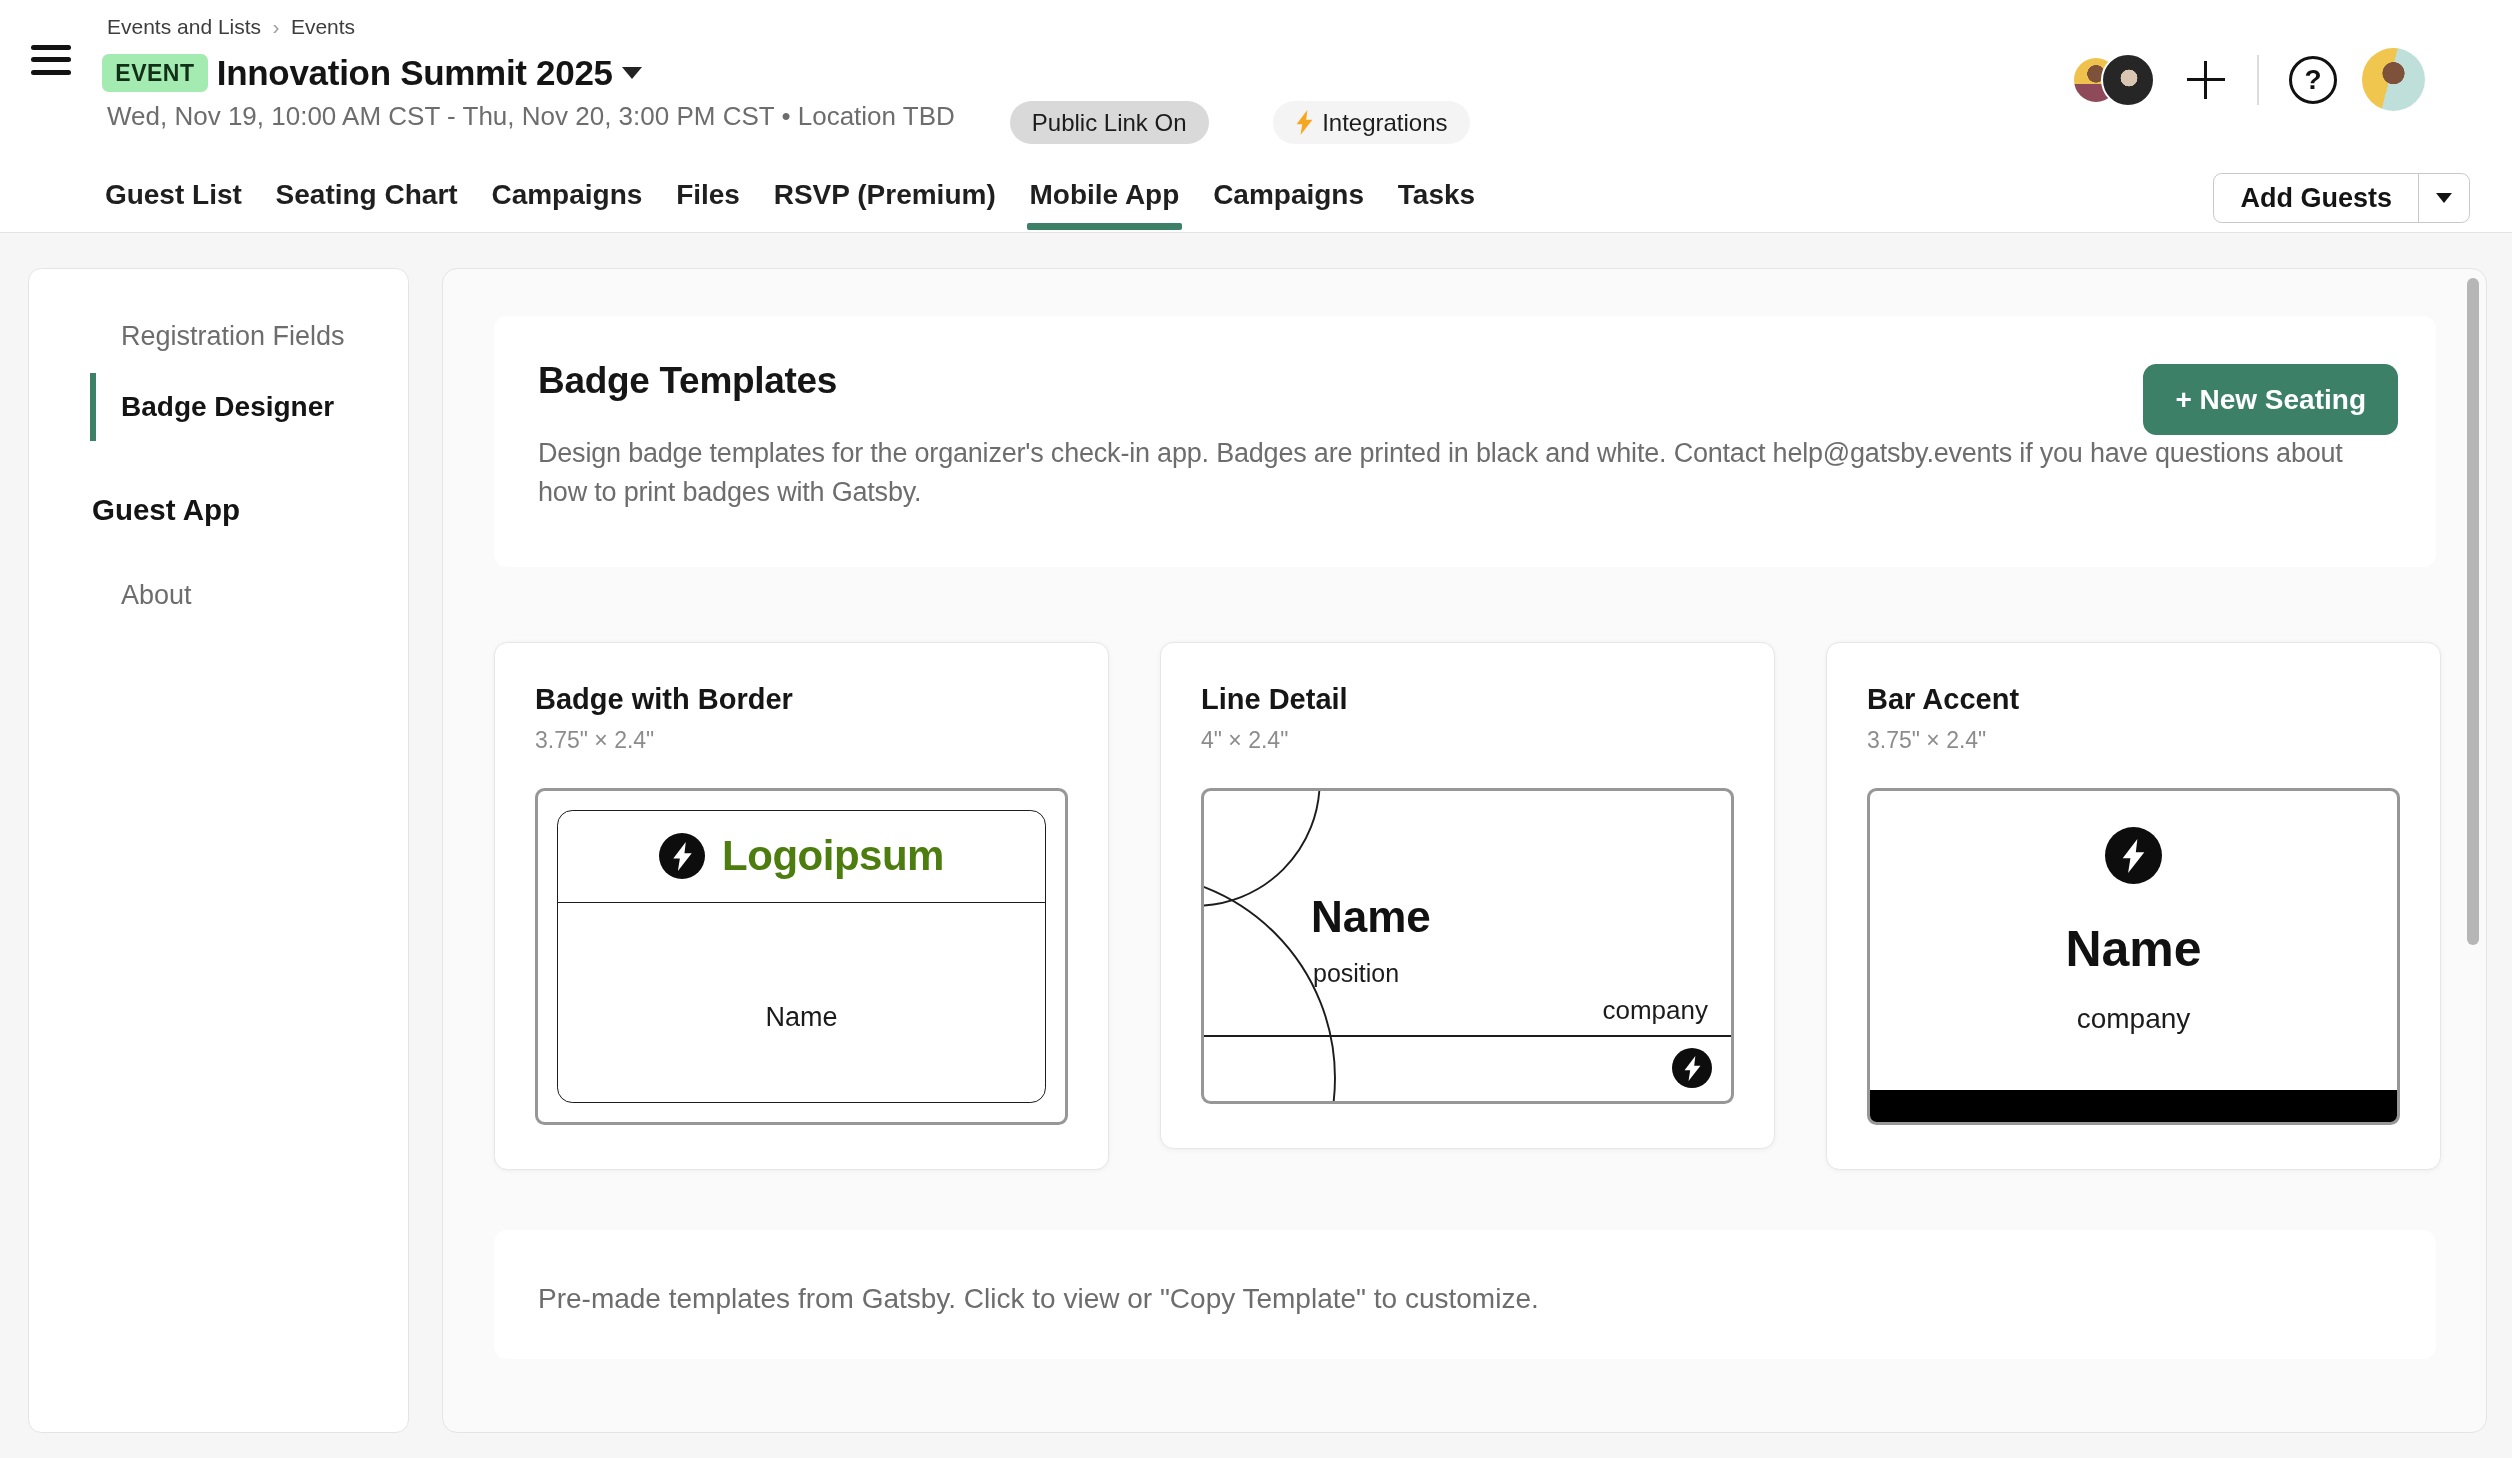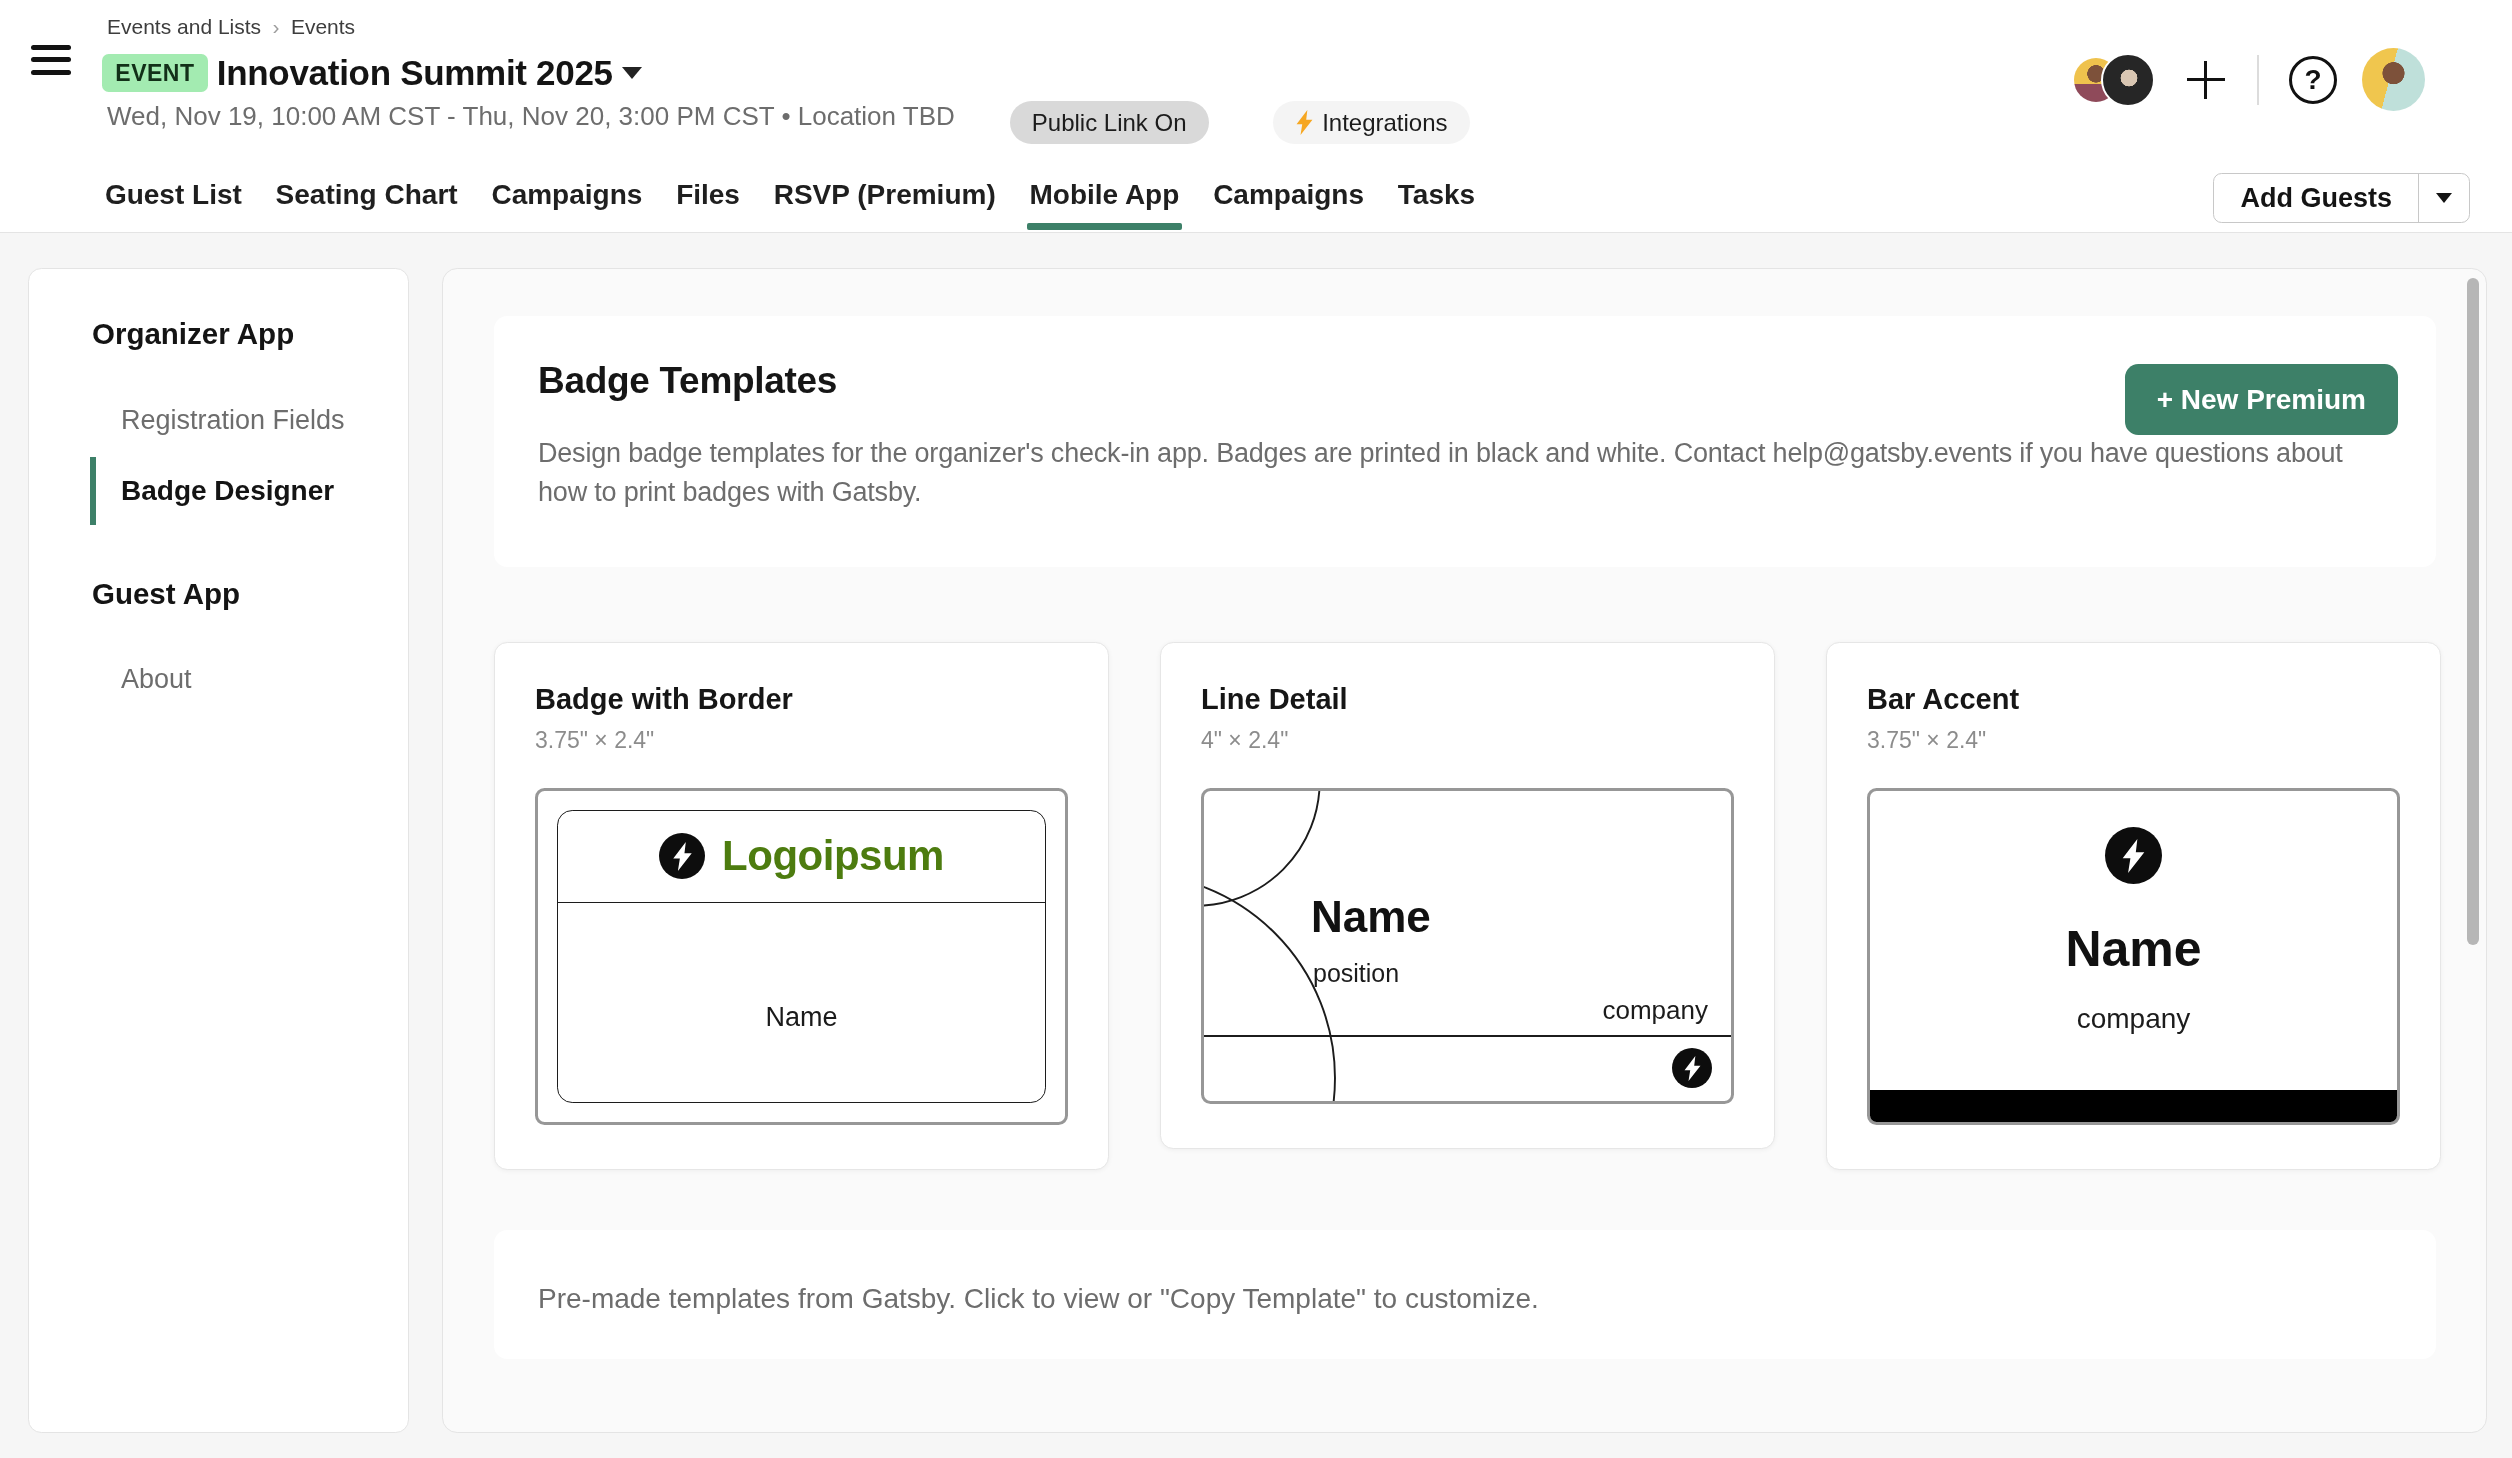--- a/index.html
+++ b/index.html
@@ -177,35 +177,34 @@
     <div class="add-guests">
       <span class="ag-label">Add Guests</span>
       <span class="ag-divider"></span>
       <span class="ag-caret-box">
           <span class="ag-caret"></span>
         </span>
     </div>
   </div>
 
   <div class="sidebar">
-    <div class="side-heading first">Organizer App</div>
     <div class="side-item m1">Registration Fields</div>
     <div class="side-item m2 active">
       <span class="active-bar"></span>
       <span>Badge Designer</span>
     </div>
     <div class="side-heading second">Guest App</div>
     <div class="side-item m3">About</div>
   </div>
 
   <div class="main-panel">
 
     <div class="header-card">
       <div class="page-title">Badge Templates</div>
-      <div class="new-template-btn">+ New Premium</div>
+      <div class="new-template-btn">+ New Seating</div>
       <div class="page-desc">Design badge templates for the organizer's check-in app. Badges are printed in black and white. Contact help@gatsby.events if you have questions about how to print badges with Gatsby.</div>
     </div>
 
     <div class="cards-row">
 
       <div class="tcard">
         <div class="tname">Badge with Border</div>
         <div class="tsize">3.75" × 2.4"</div>
         <div class="preview pv-tall">
           <div class="p1-inner">

